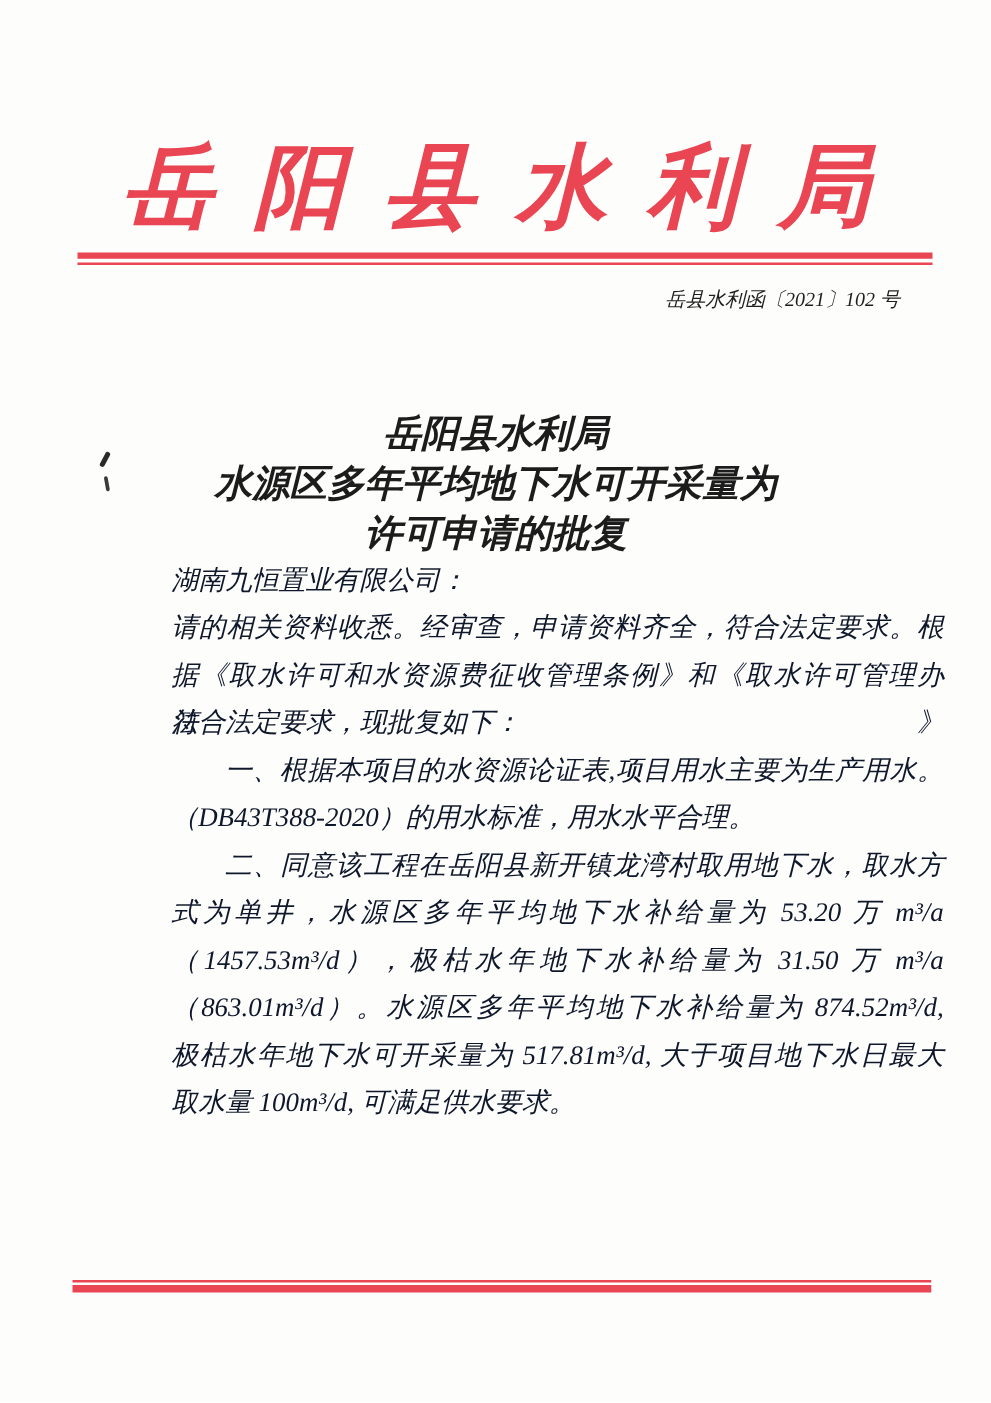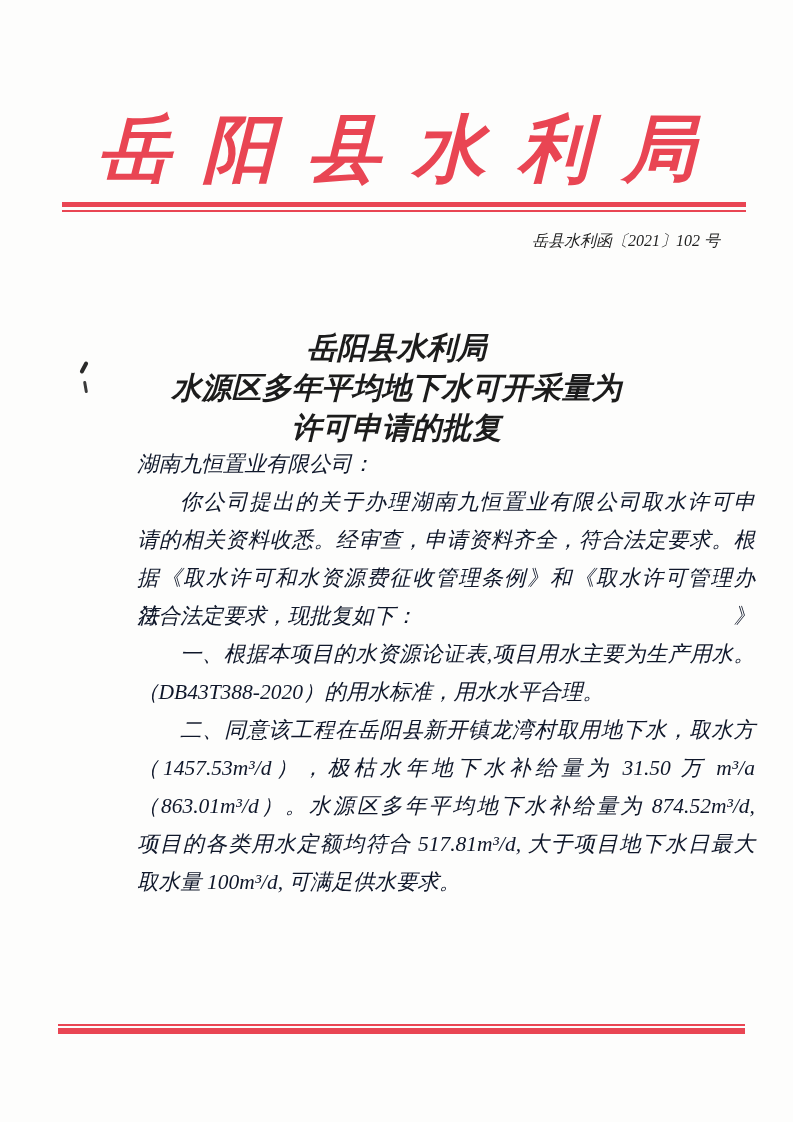--- a/index.html
+++ b/index.html
@@ -123,30 +123,30 @@
   <div class="doc-number">岳县水利函〔2021〕102 号</div>
 
   <div class="doc-title">
     <div>岳阳县水利局</div>
     <div>水源区多年平均地下水可开采量为</div>
     <div>许可申请的批复</div>
   </div>
 
   <div class="body-text">
     <div class="line">湖南九恒置业有限公司：</div>
-    <div class="line fill indent">你公司提出的关于办理湖南九恒置业有限公司取水许可申</div>
     <div class="line fill">请的相关资料收悉。经审查，申请资料齐全，符合法定要求。根</div>
     <div class="line fill">据《取水许可和水资源费征收管理条例》和《取水许可管理办法》</div>
     <div class="line">符合法定要求，现批复如下：</div>
     <div class="line fill indent">一、根据本项目的水资源论证表,项目用水主要为生产用水。</div>
     <div class="line">（DB43T388-2020）的用水标准，用水水平合理。</div>
     <div class="line fill indent">二、同意该工程在岳阳县新开镇龙湾村取用地下水，取水方</div>
+    <div class="line fill">式为单井，水源区多年平均地下水补给量为 53.20 万 m³/a</div>
     <div class="line fill">（1457.53m³/d），极枯水年地下水补给量为 31.50 万 m³/a</div>
     <div class="line fill">（863.01m³/d）。水源区多年平均地下水补给量为 874.52m³/d,</div>
-    <div class="line fill">项目的各类用水定额均符合 517.81m³/d, 大于项目地下水日最大</div>
+    <div class="line fill">极枯水年地下水可开采量为 517.81m³/d, 大于项目地下水日最大</div>
     <div class="line">取水量 100m³/d, 可满足供水要求。</div>
   </div>
 
   <div class="footer-rule">
     <div class="rule-thin"></div>
     <div class="rule-thick"></div>
   </div>
 
   <div class="artifact a1"></div>
   <div class="artifact a2"></div>

